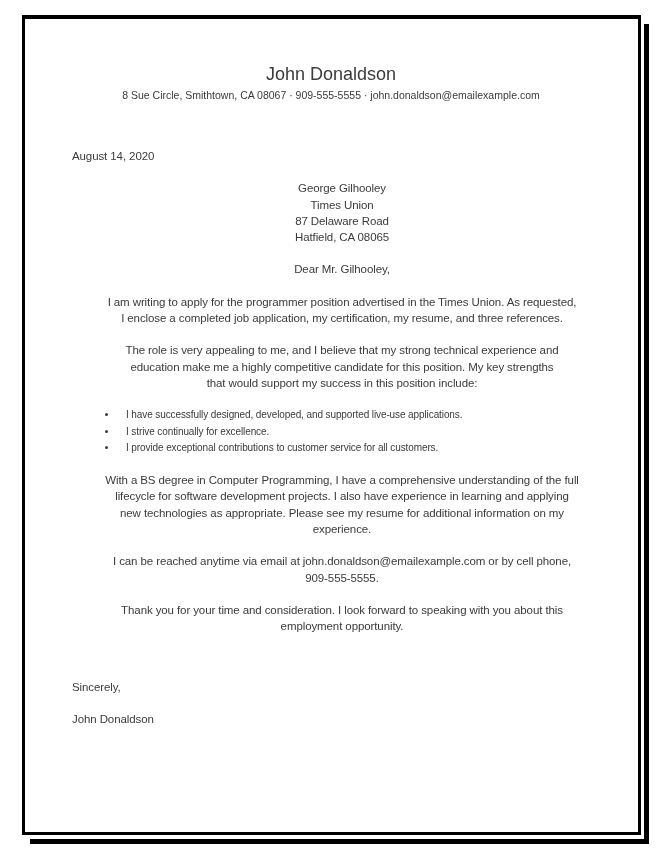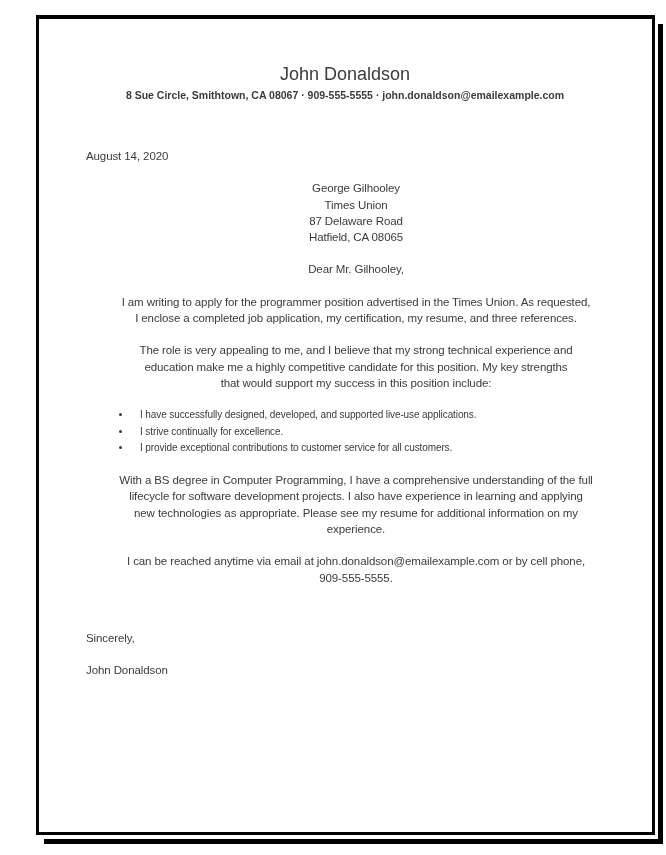--- a/index.html
+++ b/index.html
@@ -9,21 +9,21 @@
   }
   body {
     width: 666px;
     height: 855px;
     position: relative;
     font-family: "Liberation Sans", sans-serif;
     overflow: hidden;
   }
   .page {
     position: absolute;
-    left: 36px;
+    left: 22px;
     top: 15px;
     width: 619px;
     height: 820px;
     box-sizing: border-box;
     background: #ffffff;
     border: 3px solid #000000;
     border-top-width: 4px;
     box-shadow: 3px 4px 0 0 #ffffff, 8px 9px 0 0 #000000;
     padding: 44px 26px 0 47px;
     color: #3b3b3b;
@@ -32,21 +32,21 @@
     text-align: center;
     font-size: 18px;
     font-weight: 400;
     line-height: 23px;
     margin: 0 22px 0 0;
     color: #3b3b3b;
   }
   .letter-contact {
     text-align: center;
     font-size: 10.5px;
-    font-weight: bold;
+    font-weight: normal;
     line-height: 14px;
     margin: 2px 22px 0 0;
   }
   .body-block {
     font-size: 11.5px;
     line-height: 16.3px;
     letter-spacing: -0.1px;
     white-space: pre-line;
     margin: 0;
   }
@@ -104,19 +104,21 @@
   </ul>
 
   <div class="body-block gap">With a BS degree in Computer Programming, I have a comprehensive understanding of the full
 lifecycle for software development projects. I also have experience in learning and applying
 new technologies as appropriate. Please see my resume for additional information on my
 experience.</div>
 
   <div class="body-block gap">I can be reached anytime via email at john.donaldson@emailexample.com or by cell phone,
 909-555-5555.</div>
 
+  <div class="body-block gap">Thank you for your time and consideration. I look forward to speaking with you about this
+employment opportunity.</div>
 
   <div class="body-block closing-line">Sincerely,</div>
 
 
   <div class="sig-line">John Donaldson</div>
 
 </div>
 
 </body></html>

